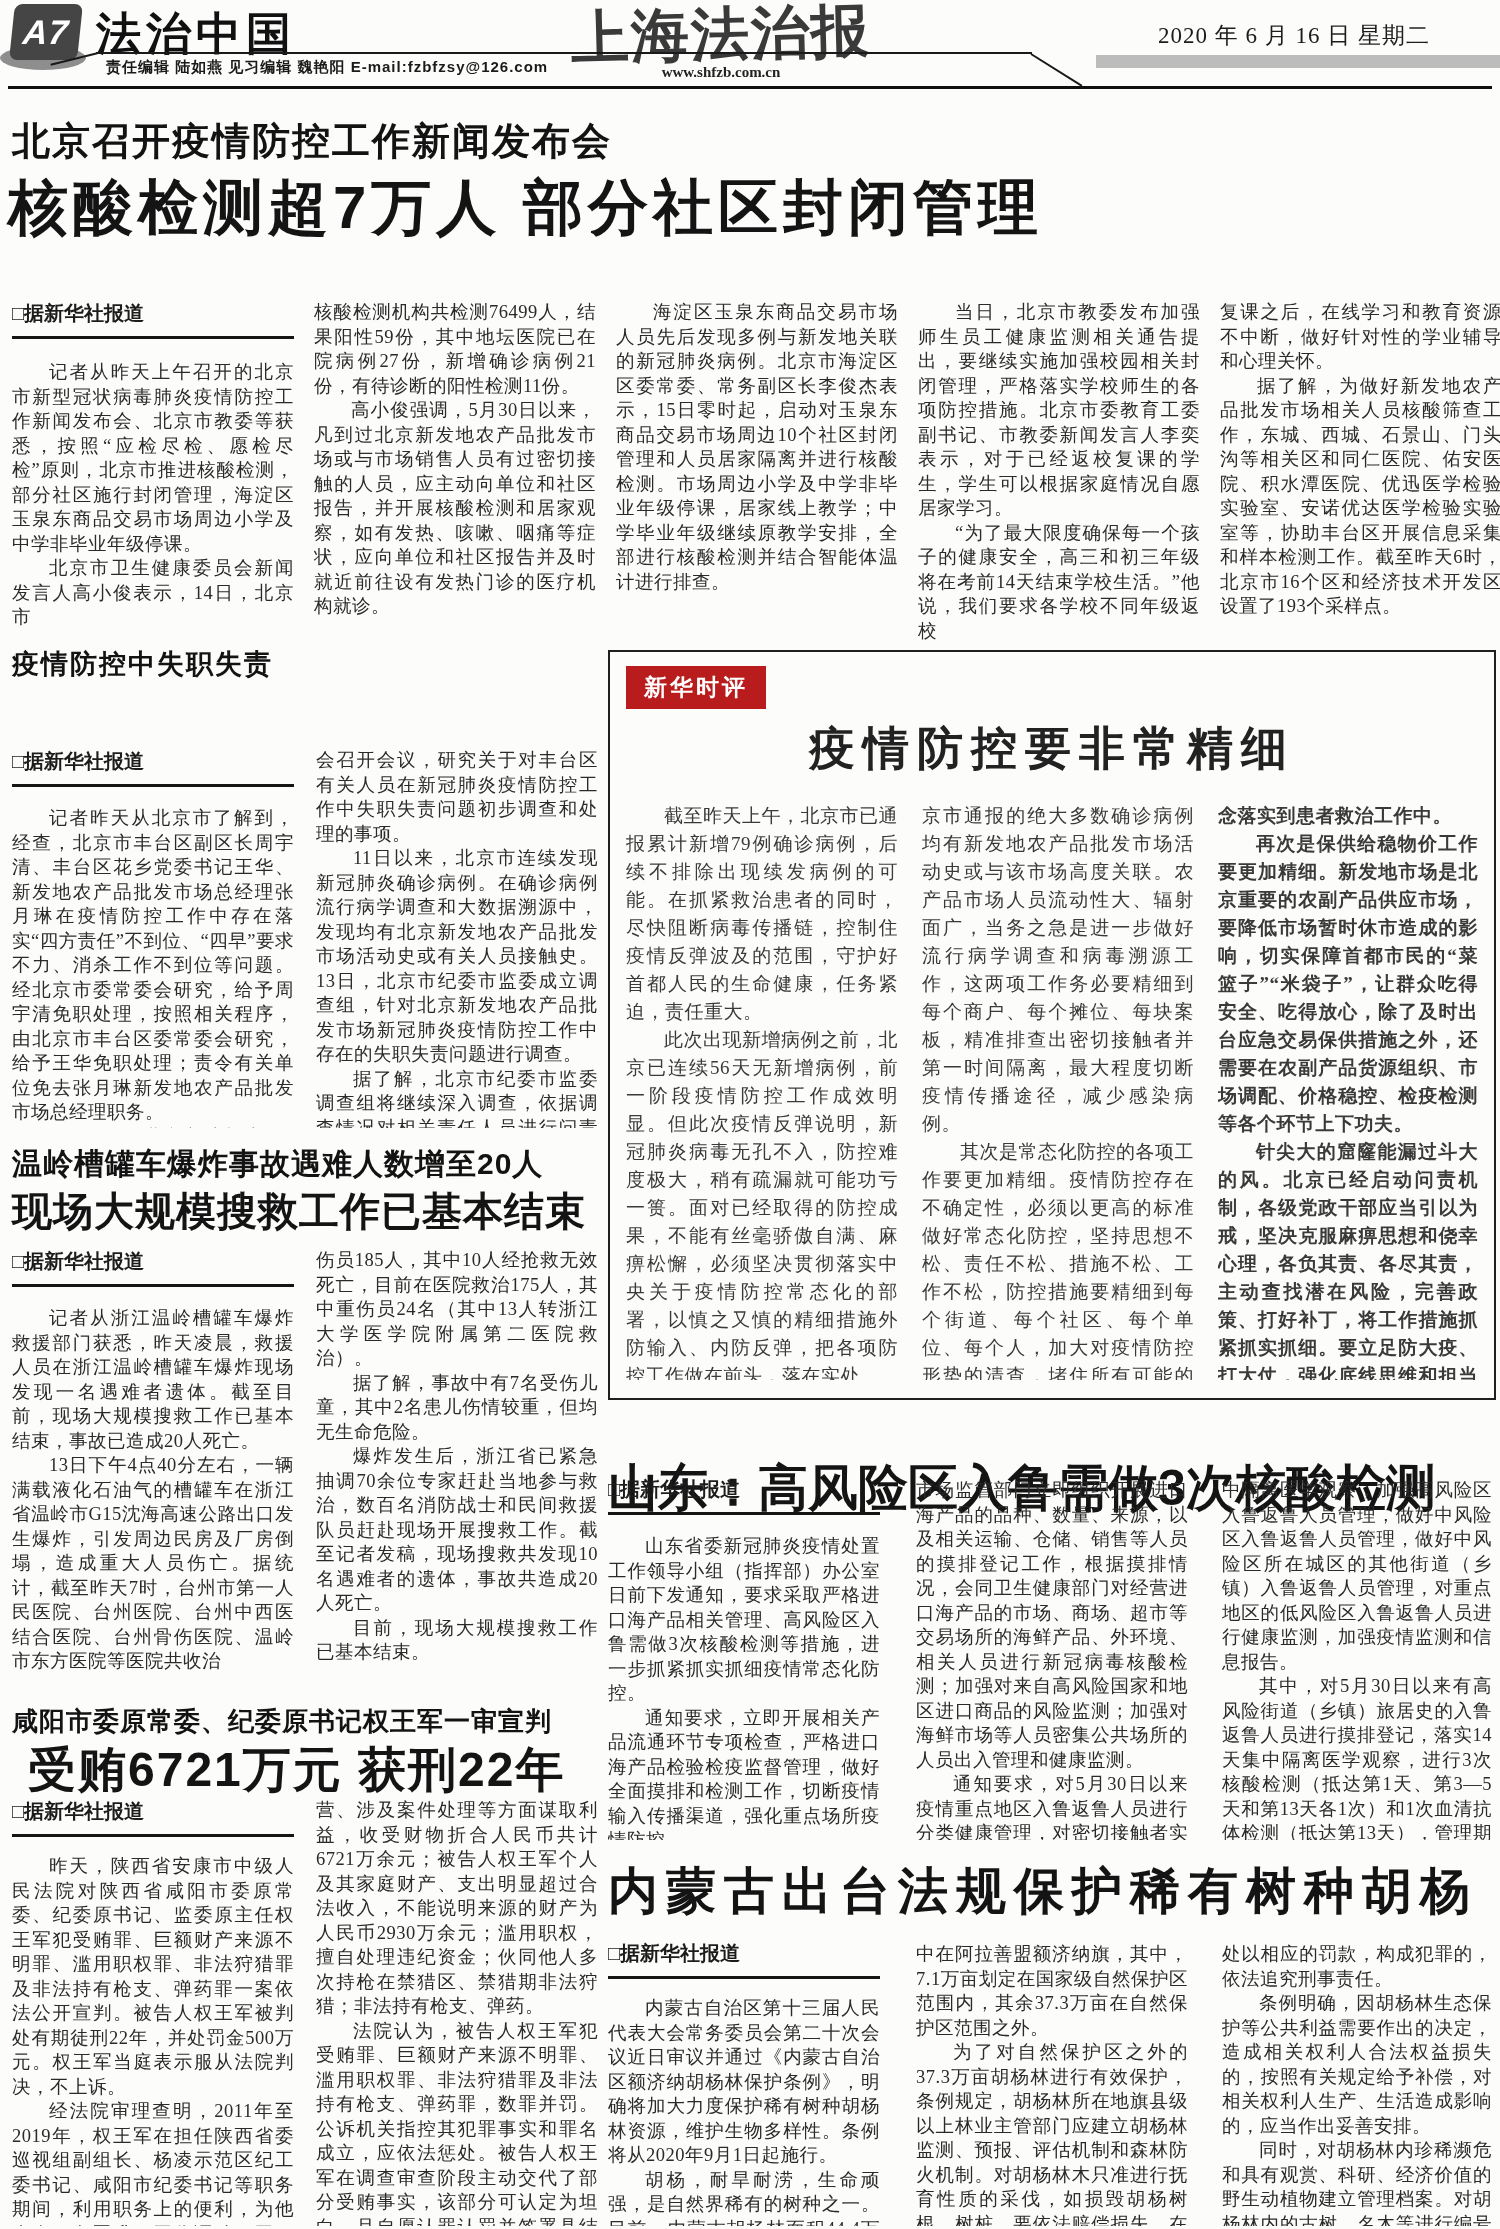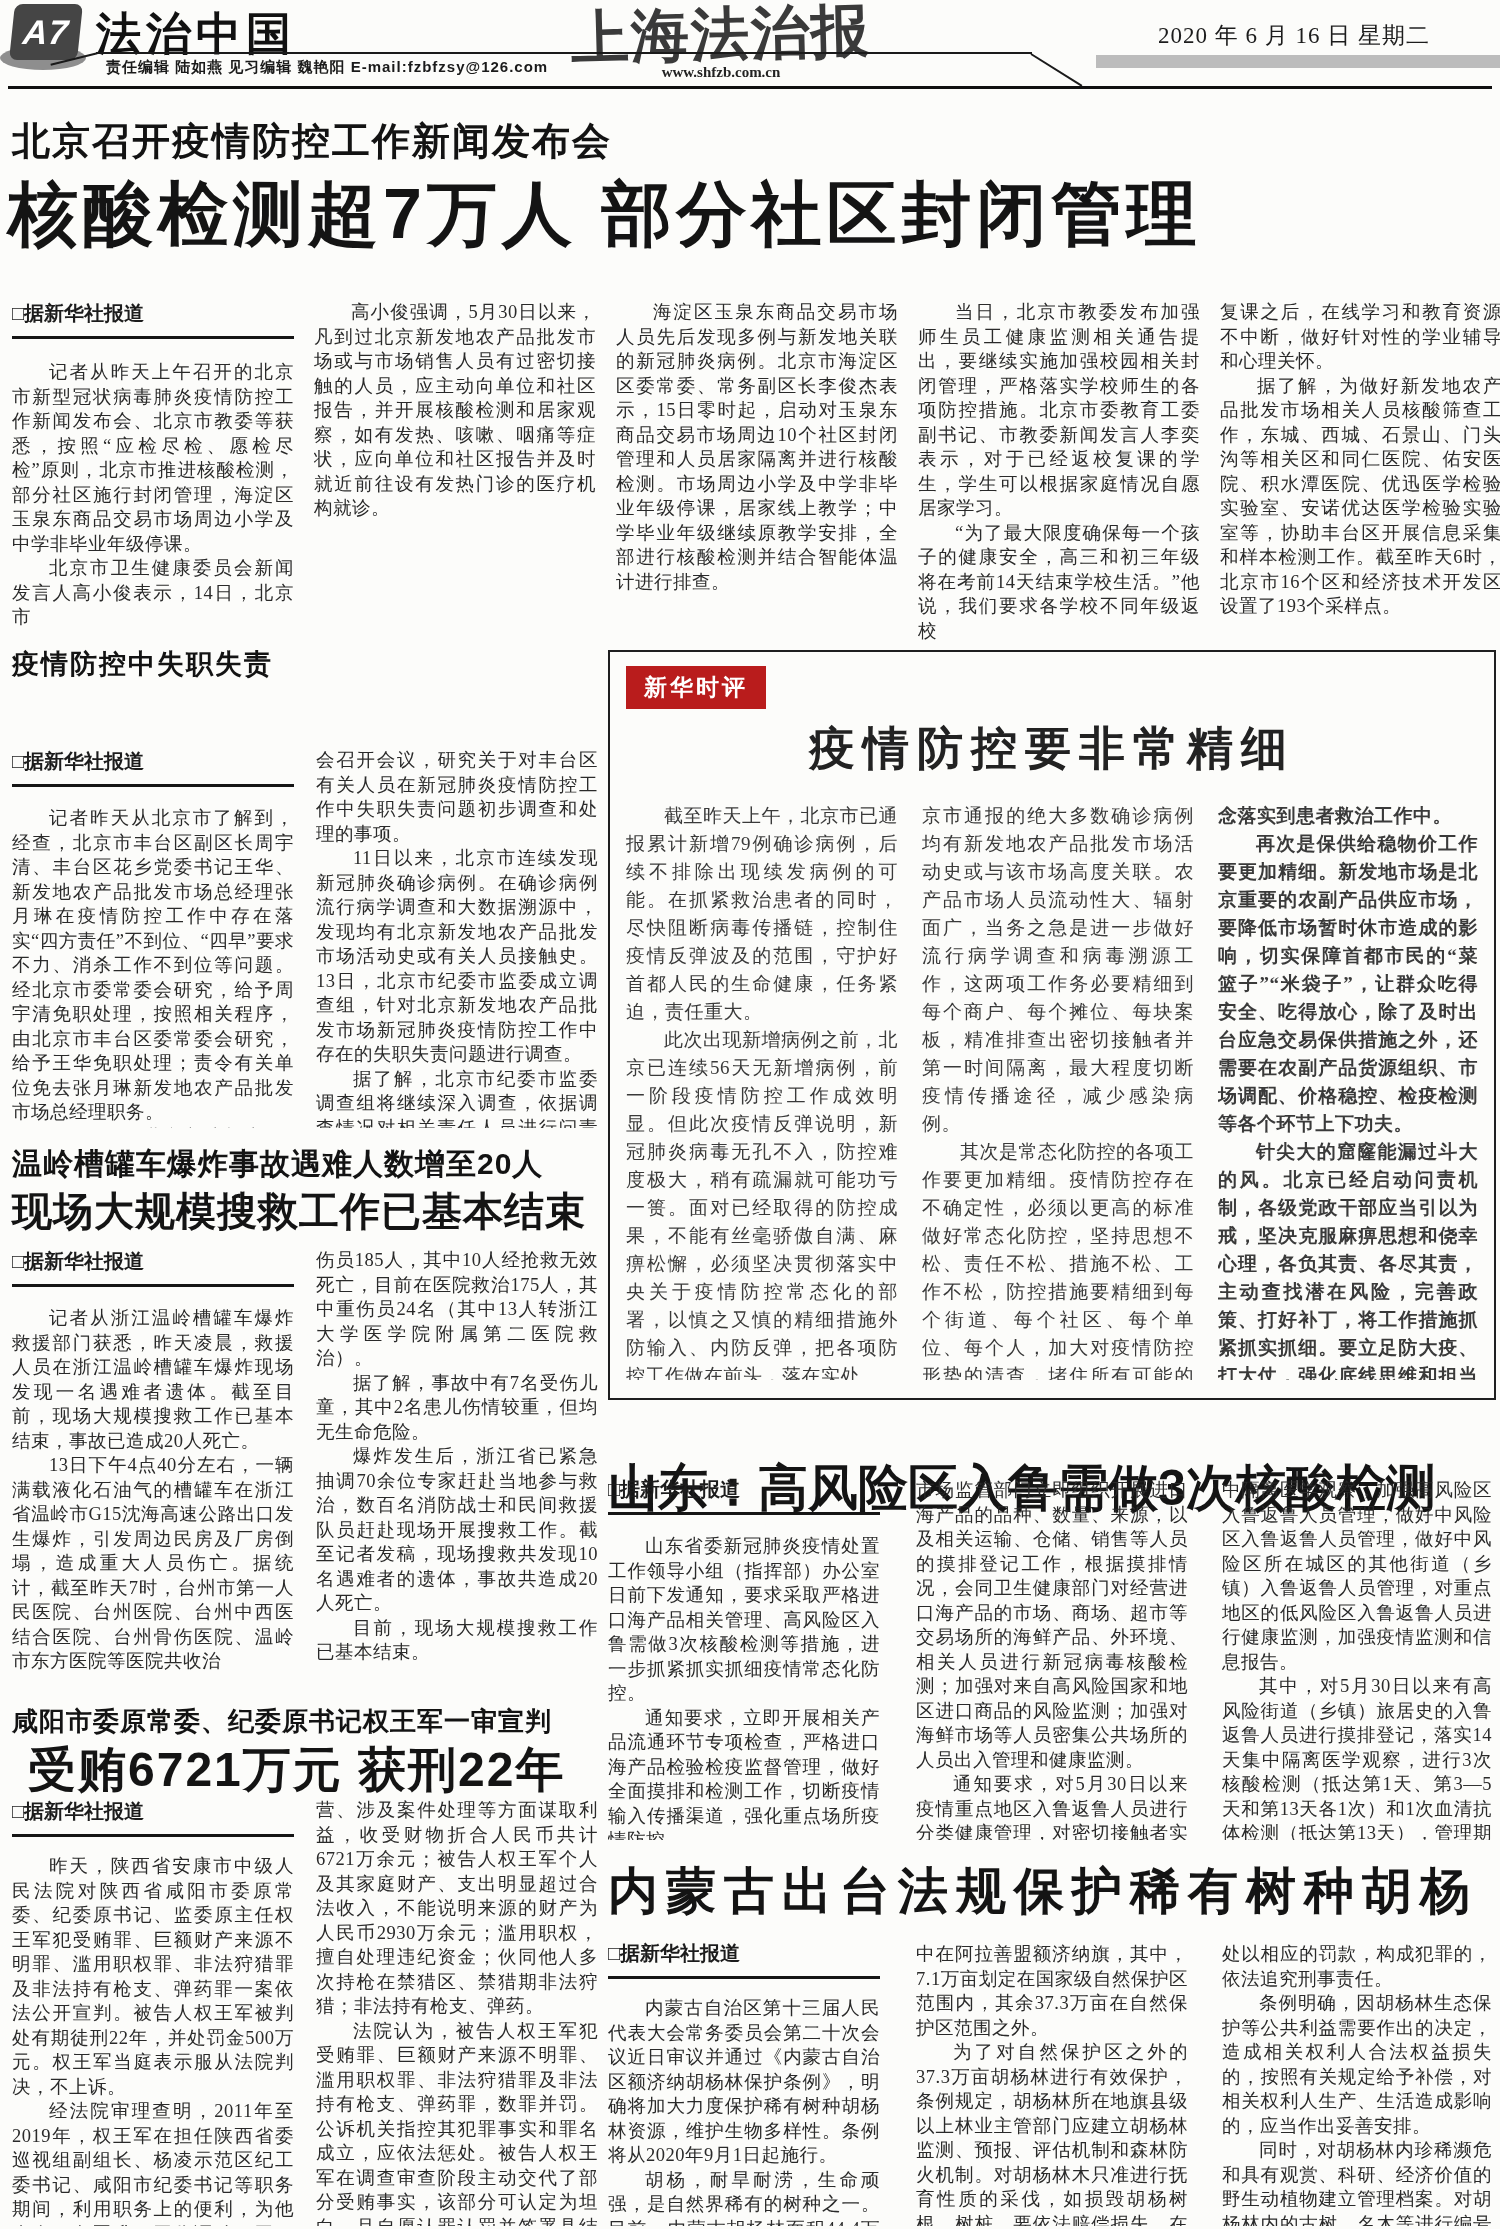--- a/index.html
+++ b/index.html
@@ -61,30 +61,31 @@
   <div class="abs website">www.shfzb.com.cn</div>
   <div class="abs issue-date">2020 年 6 月 16 日  星期二</div>
   <div class="abs graybar"></div>
   <div class="abs editors sans">责任编辑  陆如燕  见习编辑  魏艳阳  E-mail:fzbfzsy@126.com</div>
   <div class="abs rule-mid"></div>
   <div class="abs rule-dl"></div>
   <div class="abs rule-dr"></div>
   <div class="abs rule-bottom"></div>
 
   <div class="abs kicker sans" style="left:12px;top:116px;font-size:38px;letter-spacing:2px;">北京召开疫情防控工作新闻发布会</div>
-  <div class="abs headline sans" style="left:8px;top:168px;font-size:70px;letter-spacing:5px;width:1484px;">核酸检测超7万人 部分社区封闭管理</div>
+  <div class="abs headline sans" style="left:8px;top:168px;font-size:60px;letter-spacing:5px;width:1484px;">核酸检测超7万人 部分社区封闭管理</div>
 
   <div class="abs byline sans" style="left:12px;top:300px;">
     <span>□据新华社报道</span>
   </div>
   <div class="abs body-col" style="left:12px;top:360px;width:282px;height:288px;">
       <p class="para p0">记者从昨天上午召开的北京市新型冠状病毒肺炎疫情防控工作新闻发布会、北京市教委等获悉，按照“应检尽检、愿检尽检”原则，北京市推进核酸检测，部分社区施行封闭管理，海淀区玉泉东商品交易市场周边小学及中学非毕业年级停课。</p>
       <p class="para">北京市卫生健康委员会新闻发言人高小俊表示，14日，北京市</p>
     </div>
   <div class="abs body-col cont" style="left:314px;top:300px;width:282px;height:348px;">
+      <p class="para p0">核酸检测机构共检测76499人，结果阳性59份，其中地坛医院已在院病例27份，新增确诊病例21份，有待诊断的阳性检测11份。</p>
       <p class="para">高小俊强调，5月30日以来，凡到过北京新发地农产品批发市场或与市场销售人员有过密切接触的人员，应主动向单位和社区报告，并开展核酸检测和居家观察，如有发热、咳嗽、咽痛等症状，应向单位和社区报告并及时就近前往设有发热门诊的医疗机构就诊。</p>
     </div>
   <div class="abs body-col" style="left:616px;top:300px;width:282px;height:348px;">
       <p class="para p0">海淀区玉泉东商品交易市场人员先后发现多例与新发地关联的新冠肺炎病例。北京市海淀区区委常委、常务副区长李俊杰表示，15日零时起，启动对玉泉东商品交易市场周边10个社区封闭管理和人员居家隔离并进行核酸检测。市场周边小学及中学非毕业年级停课，居家线上教学；中学毕业年级继续原教学安排，全部进行核酸检测并结合智能体温计进行排查。</p>
     </div>
   <div class="abs body-col" style="left:918px;top:300px;width:282px;height:348px;">
       <p class="para p0">当日，北京市教委发布加强师生员工健康监测相关通告提出，要继续实施加强校园相关封闭管理，严格落实学校师生的各项防控措施。北京市委教育工委副书记、市教委新闻发言人李奕表示，对于已经返校复课的学生，学生可以根据家庭情况自愿居家学习。</p>
       <p class="para">“为了最大限度确保每一个孩子的健康安全，高三和初三年级将在考前14天结束学校生活。”他说，我们要求各学校不同年级返校</p>
     </div>
   <div class="abs body-col cont" style="left:1220px;top:300px;width:282px;height:348px;">

